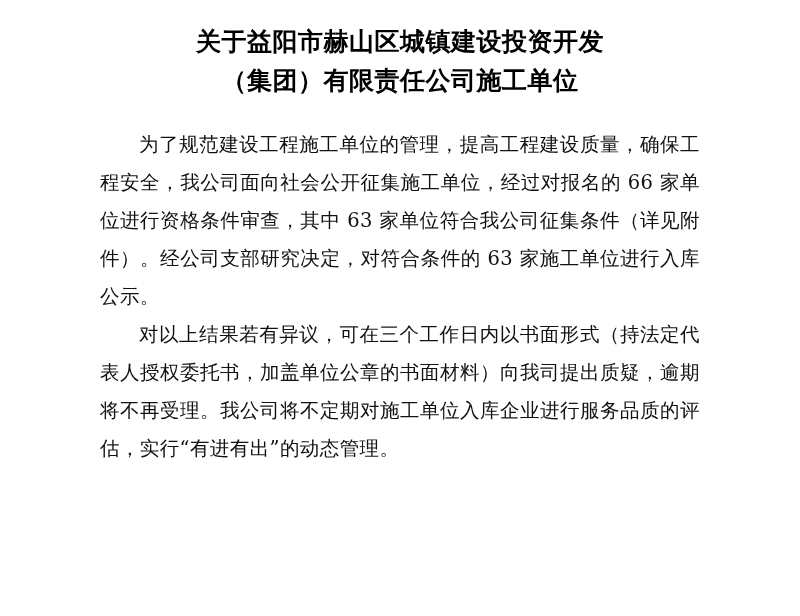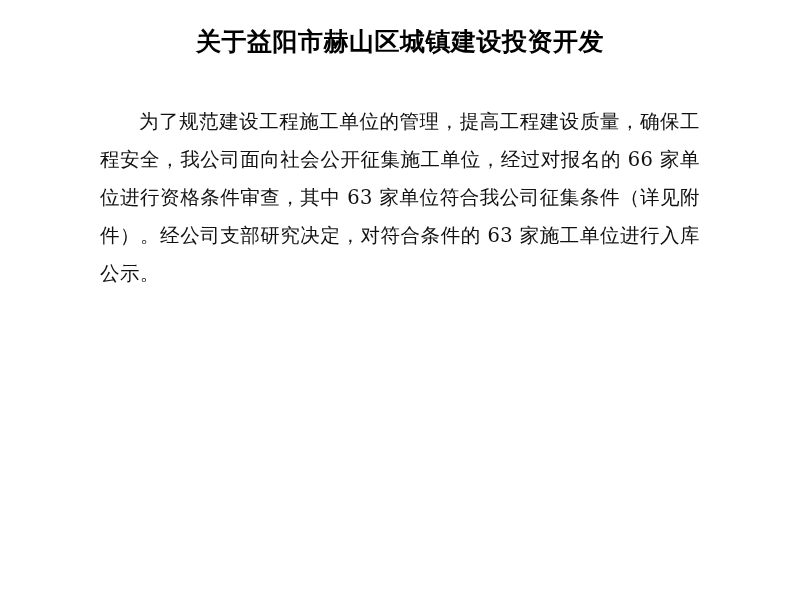--- a/index.html
+++ b/index.html
@@ -29,21 +29,21 @@
     letter-spacing: 0.5px;
     margin: 0 0 8px 0;
     padding-top: 4px;
     color: #000;
   }
   .doc-title .title-line {
     display: block;
     white-space: nowrap;
   }
   .body-block {
-    margin-top: 42px;
+    margin-top: 26px;
   }
   p.para {
     margin: 0;
     font-size: 19.5px;
     line-height: 38px;
     text-align: justify;
     text-justify: inter-ideograph;
     letter-spacing: 0.4px;
     color: #111;
   }
@@ -51,19 +51,21 @@
     text-indent: 2em;
   }
 </style>
 </head>
 <body>
 
 <div class="page">
 
   <div class="doc-title">
     <span class="title-line">关于益阳市赫山区城镇建设投资开发</span>
+    <span class="title-line">（集团）有限责任公司施工单位</span>
   </div>
 
   <div class="body-block">
     <p class="para indent">为了规范建设工程施工单位的管理，提高工程建设质量，确保工程安全，我公司面向社会公开征集施工单位，经过对报名的 66 家单位进行资格条件审查，其中 63 家单位符合我公司征集条件（详见附件）。经公司支部研究决定，对符合条件的 63 家施工单位进行入库公示。</p>
+    <p class="para indent">对以上结果若有异议，可在三个工作日内以书面形式（持法定代表人授权委托书，加盖单位公章的书面材料）向我司提出质疑，逾期将不再受理。我公司将不定期对施工单位入库企业进行服务品质的评估，实行“有进有出”的动态管理。</p>
   </div>
 
 </div>
 
 </body></html>

